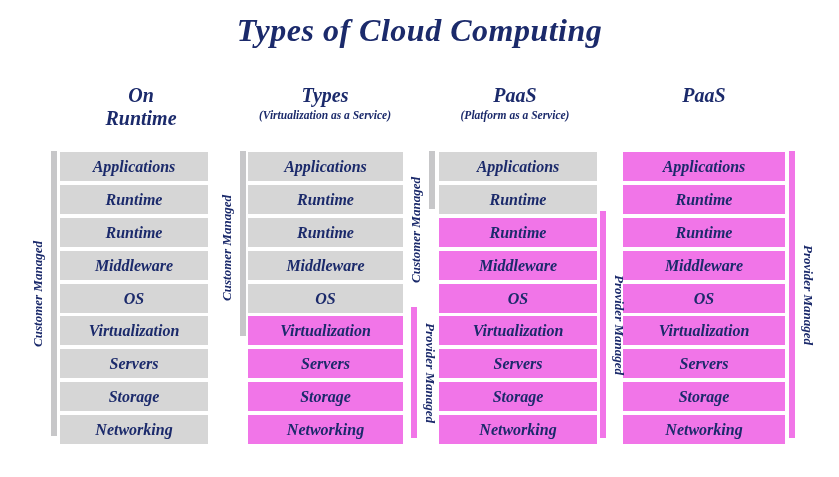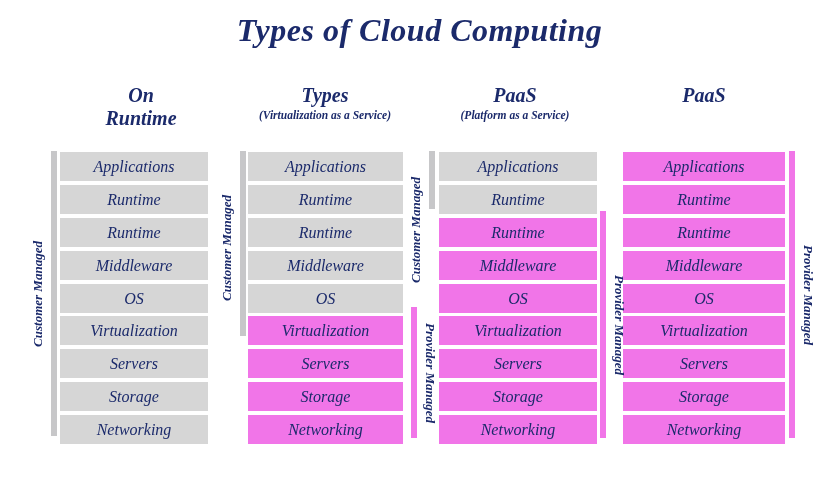--- a/index.html
+++ b/index.html
@@ -25,21 +25,21 @@
   }
   .col-header .main { font-size: 20px; line-height: 23px; }
   .col-header .sub  { font-size: 11.5px; line-height: 14px; margin-top: 1px; }
   .stack {
     position: absolute; top: 152px; height: 292px;
     display: flex; flex-direction: column; justify-content: space-between;
   }
   .cell {
     height: 29px; line-height: 29px;
     text-align: center;
-    font-size: 16px; font-weight: normal; font-style: italic;
+    font-size: 16px; font-weight: bold; font-style: italic;
     color: #1b2a6b;
   }
   .cell.gray { background: #d6d6d6; }
   .cell.pink { background: #f175e8; }
   .vbar { position: absolute; width: 6px; }
   .vbar.gray { background: #c7c7c9; }
   .vbar.pink { background: #f175e8; }
   .vlabel {
     position: absolute; width: 22px;
     display: flex; align-items: center; justify-content: center;

